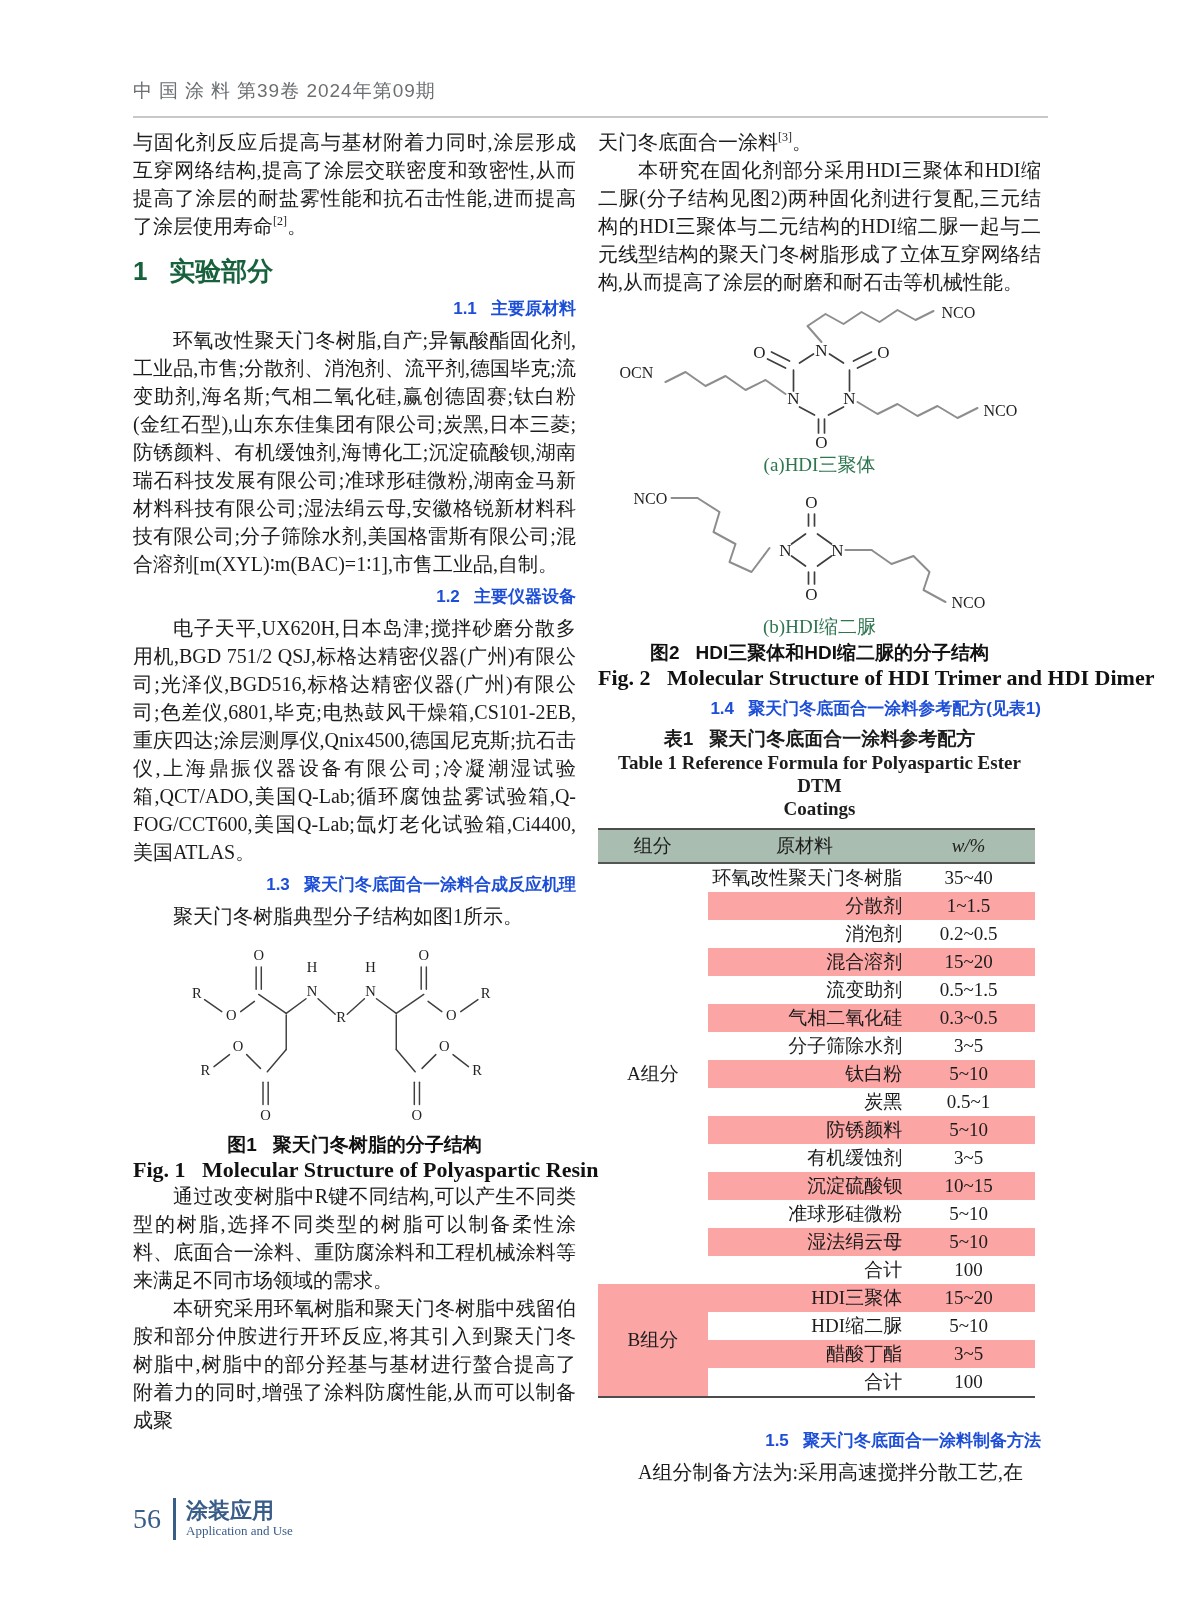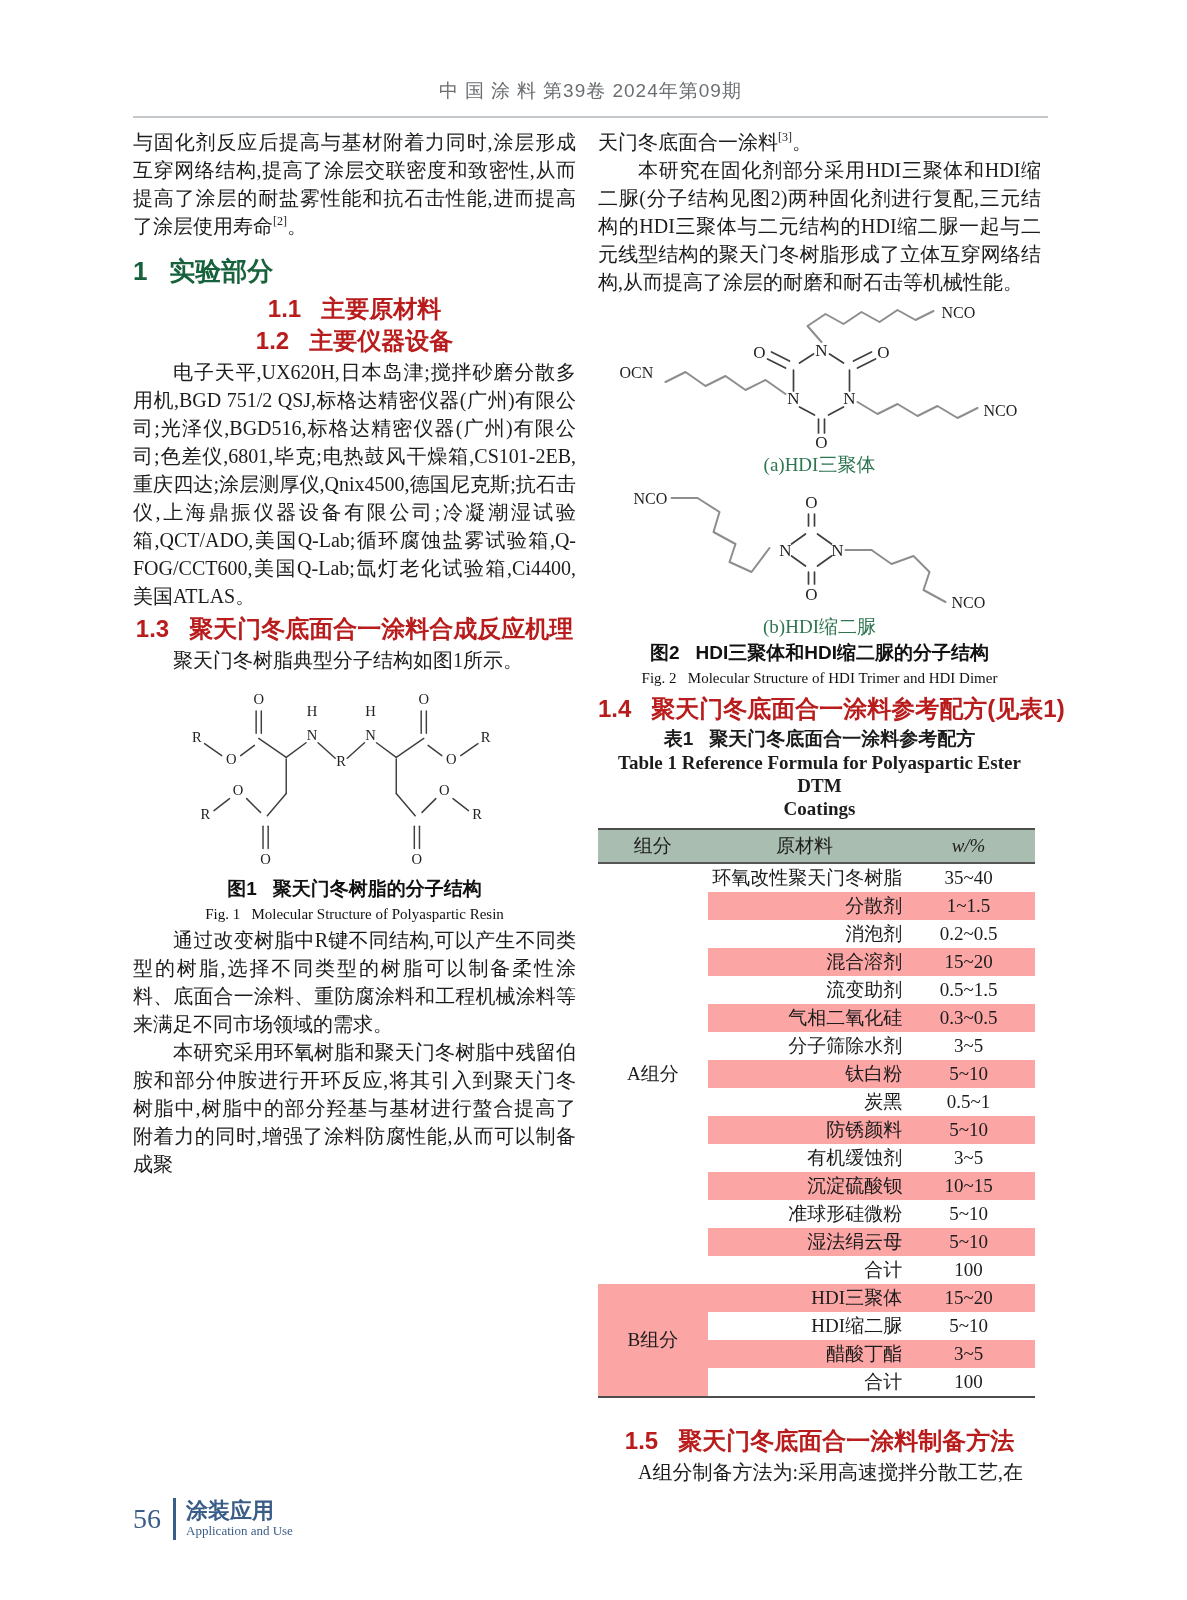--- a/index.html
+++ b/index.html
@@ -1,46 +1,46 @@
 <!DOCTYPE html>
 <html><head>
 <meta charset="utf-8">
 <style>
   html,body{margin:0;padding:0;background:#e8e8e8;}
   .page{position:relative;width:1187px;height:1600px;background:#ffffff;margin:0 auto;overflow:hidden;
         font-family:"Liberation Serif","DejaVu Serif",serif;color:#1c1c1c;}
   
-  .page-header{position:absolute;left:133px;top:78px;width:915px;display:flex;justify-content:center;
+  .page-header{position:absolute;left:133px;top:78px;width:915px;display:flex;justify-content:flex-start;
                align-items:flex-end;font-family:"Liberation Sans","DejaVu Sans",sans-serif;
                font-size:19px;color:#6b6f72;padding-bottom:12px;border-bottom:2px solid #c6c9cc;}
   .journal-name{letter-spacing:7px;}
   .issue-info{letter-spacing:1px;}
   
   .col{position:absolute;top:128px;width:443px;font-size:20px;line-height:28px;text-align:justify;}
   .col-left{left:133px;}
   .col-right{left:598px;}
   .col p{margin:0;}
   .indent{text-indent:2em;}
   sup{font-size:12px;line-height:0;}
   .h1{font-family:"Liberation Sans","DejaVu Sans",sans-serif;font-weight:bold;color:#17613c;
       font-size:26px;line-height:30px;margin:16px 0 10px;white-space:pre;text-align:left;}
-  .h2{font-family:"Liberation Sans","DejaVu Sans",sans-serif;font-weight:bold;color:#b91c1c;
-      font-size:24px;line-height:26px;margin:6px 0 4px;white-space:pre;text-align:center;}
+  .h2{font-family:"Liberation Sans","DejaVu Sans",sans-serif;font-weight:bold;color:#1d4ed8;
+      font-size:17px;line-height:26px;margin:6px 0 4px;white-space:pre;text-align:right;}
   
   .figure{text-align:center;}
   .figure svg{display:block;margin:6px auto 0;}
   .struct-line{stroke:#3f3f3f;stroke-width:1.7;fill:none;stroke-linecap:round;}
   .chain-line{stroke:#8d8d8d;stroke-width:2;fill:none;stroke-linejoin:round;stroke-linecap:round;}
   .atom{font-family:"Liberation Serif","DejaVu Serif",serif;font-size:17px;fill:#222;text-anchor:middle;}
   .atom-sm{font-family:"Liberation Serif","DejaVu Serif",serif;font-size:16px;fill:#222;}
   .sub-cap{font-family:"Liberation Serif","DejaVu Serif",serif;color:#2e7550;font-size:19px;
            line-height:26px;text-align:center;margin:0;}
   .cap-zh{font-family:"Liberation Sans","DejaVu Sans",sans-serif;font-weight:bold;font-size:19px;
           line-height:26px;text-align:center;color:#111;margin:4px 0 0;white-space:pre;}
-  .cap-en{font-family:"Liberation Serif","DejaVu Serif",serif;font-weight:normal;font-size:15px;
+  .cap-en{font-family:"Liberation Serif","DejaVu Serif",serif;font-weight:bold;font-size:22px;
           line-height:24px;text-align:center;color:#111;margin:0 0 6px;white-space:pre;}
   
   .tbl-title-zh{font-family:"Liberation Sans","DejaVu Sans",sans-serif;font-weight:bold;font-size:19px;
                 line-height:25px;text-align:center;margin:8px 0 0;white-space:pre;}
   .tbl-title-en{font-family:"Liberation Serif","DejaVu Serif",serif;font-weight:bold;font-size:19px;
                 line-height:23px;text-align:center;margin:0;white-space:pre-line;}
   table.formula{border-collapse:collapse;width:437px;margin-top:8px;font-size:19px;
                 border-top:2px solid #4d4d4d;border-bottom:2px solid #4d4d4d;}
   table.formula th{font-weight:normal;background:#a9bdb1;height:30px;border-bottom:2px solid #555;}
   table.formula td{height:28px;padding:0;}
@@ -66,20 +66,21 @@
   <div class="page-header">
     <span class="journal-name">中国涂料</span>
     <span class="issue-info">第39卷   2024年第09期</span>
   </div>
 
   <div class="col col-left">
     <p><span>与固化剂反应后提高与基材附着力同时,涂层形成互穿网络结构,提高了涂层交联密度和致密性,从而提高了涂层的耐盐雾性能和抗石击性能,进而提高了涂层使用寿命</span><sup>[2]</sup><span>。</span></p>
 
     <div class="h1">1   实验部分</div>
     <div class="h2">1.1   主要原材料</div>
+    <p class="indent">环氧改性聚天门冬树脂,自产;异氰酸酯固化剂,工业品,市售;分散剂、消泡剂、流平剂,德国毕克;流变助剂,海名斯;气相二氧化硅,赢创德固赛;钛白粉(金红石型),山东东佳集团有限公司;炭黑,日本三菱;防锈颜料、有机缓蚀剂,海博化工;沉淀硫酸钡,湖南瑞石科技发展有限公司;准球形硅微粉,湖南金马新材料科技有限公司;湿法绢云母,安徽格锐新材料科技有限公司;分子筛除水剂,美国格雷斯有限公司;混合溶剂[m(XYL)∶m(BAC)=1∶1],市售工业品,自制。</p>
 
     <div class="h2">1.2   主要仪器设备</div>
     <p class="indent">电子天平,UX620H,日本岛津;搅拌砂磨分散多用机,BGD 751/2 QSJ,标格达精密仪器(广州)有限公司;光泽仪,BGD516,标格达精密仪器(广州)有限公司;色差仪,6801,毕克;电热鼓风干燥箱,CS101-2EB,重庆四达;涂层测厚仪,Qnix4500,德国尼克斯;抗石击仪,上海鼎振仪器设备有限公司;冷凝潮湿试验箱,QCT/ADO,美国Q-Lab;循环腐蚀盐雾试验箱,Q-FOG/CCT600,美国Q-Lab;氙灯老化试验箱,Ci4400,美国ATLAS。</p>
 
     <div class="h2">1.3   聚天门冬底面合一涂料合成反应机理</div>
     <p class="indent">聚天门冬树脂典型分子结构如图1所示。</p>
 
     <div class="figure">
       <svg width="400" height="196" viewBox="0 0 440 228">
 

